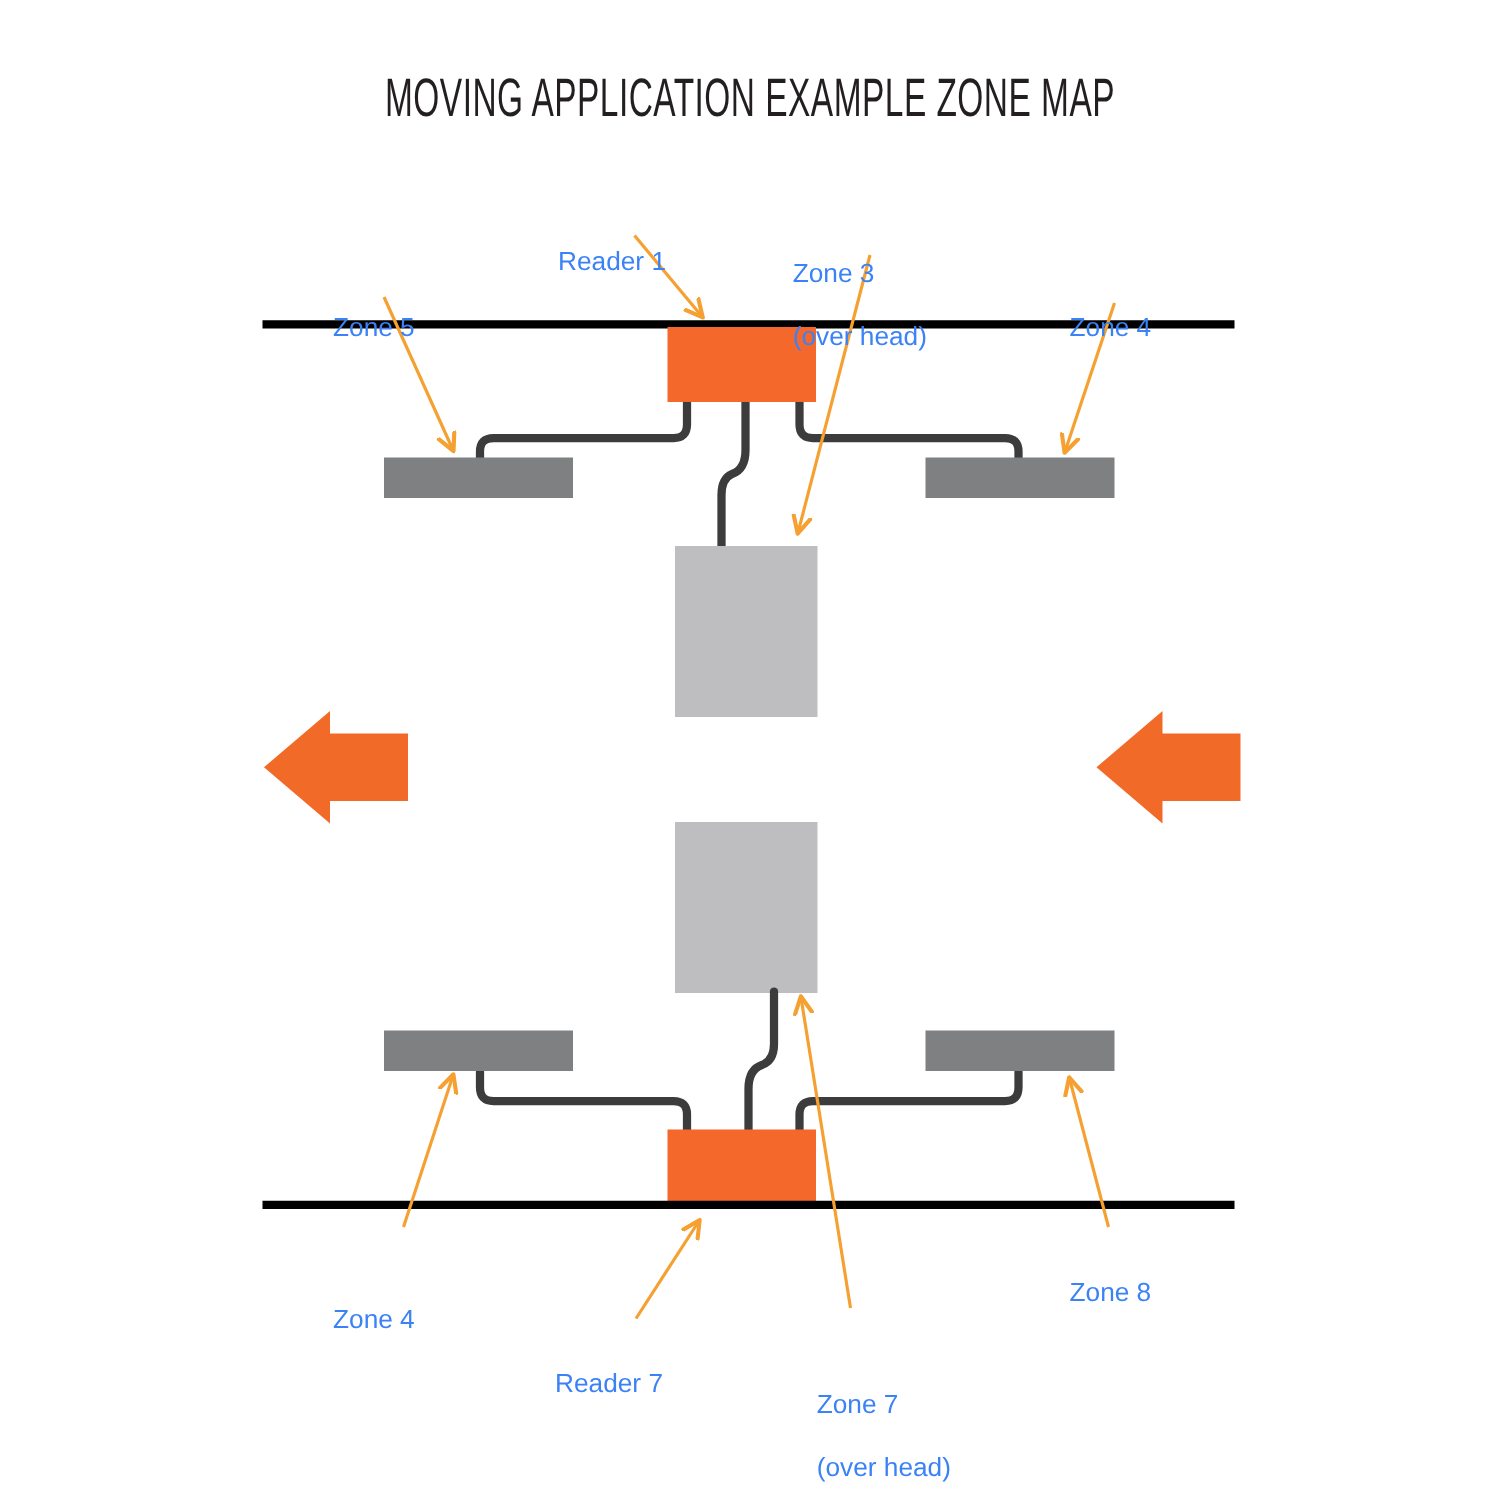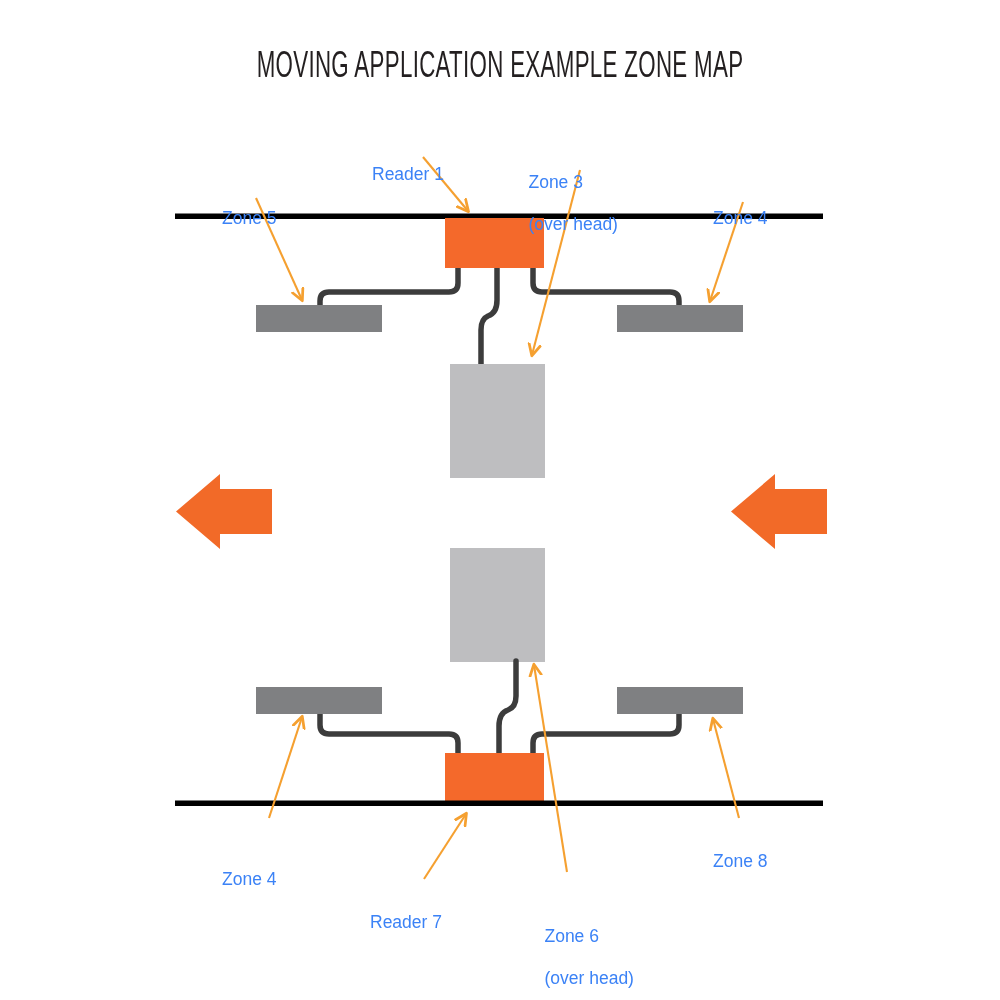--- a/index.html
+++ b/index.html
@@ -130,19 +130,19 @@
     <span>(over head)</span>
   </div>
 
   <div class="lbl left" style="left:713px; top:180px;">Zone 4</div>
 
   <div class="lbl left" style="left:222px; top:841px;text-align:center;">Zone 4</div>
 
   <div class="lbl left" style="left:370px; top:884px;">Reader 7</div>
 
   <div class="lbl center" style="left:525px; top:877px; width:166px;">
-    <span>Zone 6</span><br>
+    <span>Zone 7</span><br>
     <span>(over head)</span>
   </div>
 
   <div class="lbl left" style="left:713px; top:823px;">Zone 8</div>
 
 </div>
 
 </body></html>

